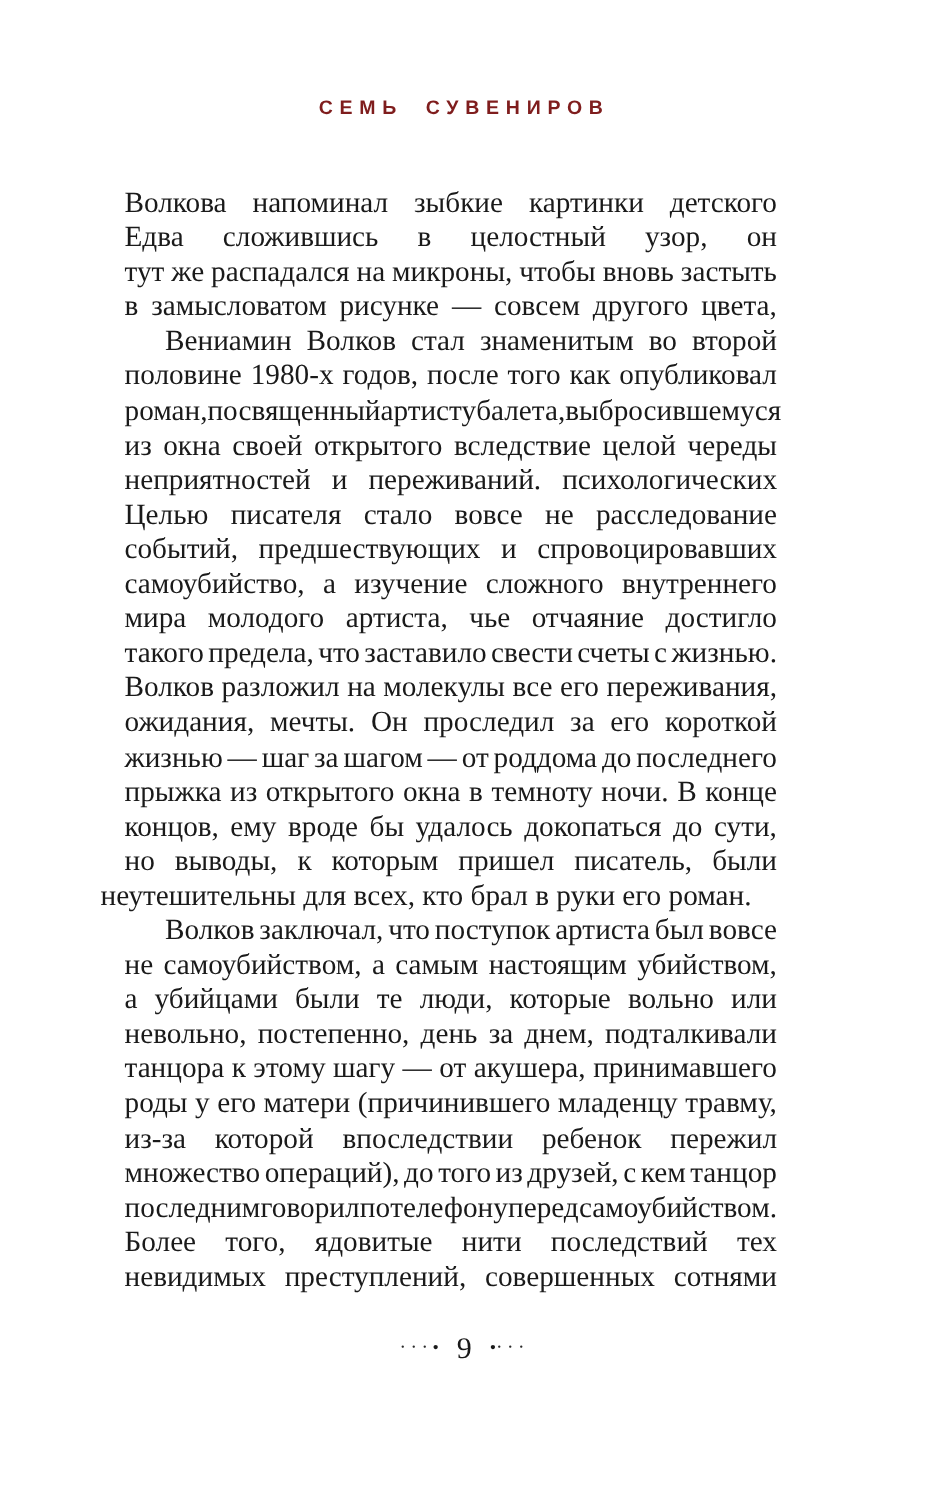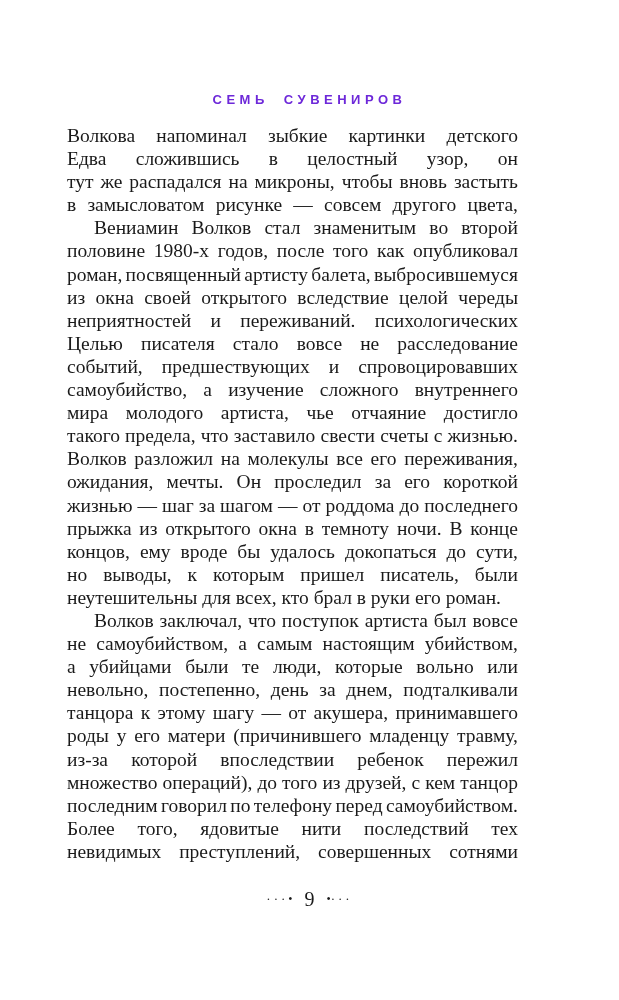--- a/index.html
+++ b/index.html
@@ -6,48 +6,49 @@
   body {
     width: 619px;
     height: 1000px;
     background: #ffffff;
     position: relative;
     overflow: hidden;
     font-family: "Liberation Serif", serif;
   }
   .running-header {
     position: absolute;
-    top: 92px;
+    top: 64px;
     left: 0;
     width: 619px;
     text-align: center;
     font-family: "Liberation Sans", sans-serif;
     font-weight: 700;
     font-size: 13px;
     letter-spacing: 4.5px;
     word-spacing: 7px;
-    color: #6d28d9;
+    color: #7f1d1d;
   }
   .text-block {
     position: absolute;
     left: 67px;
     top: 124px;
     width: 451px;
   }
   .line {
     height: 23.1px;
     font-family: "Liberation Serif", serif;
     font-size: 19.5px;
     line-height: 23.1px;
     color: #1a1a1a;
     white-space: nowrap;
   }
   .line.just {
     display: flex;
     justify-content: space-between;
+    margin-left: 16px;
   }
   .line.just span { white-space: nowrap; }
   .line.indent { padding-left: 27px; }
   .page-footer {
     position: absolute;
     top: 888px;
     left: 0;
     width: 619px;
     text-align: center;
     color: #1a1a1a;

